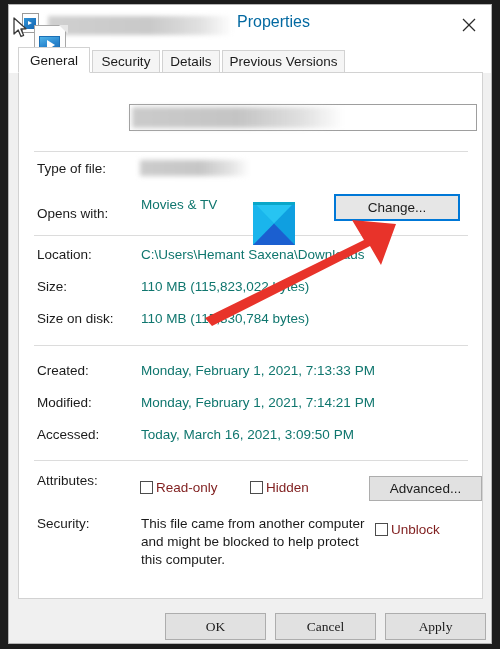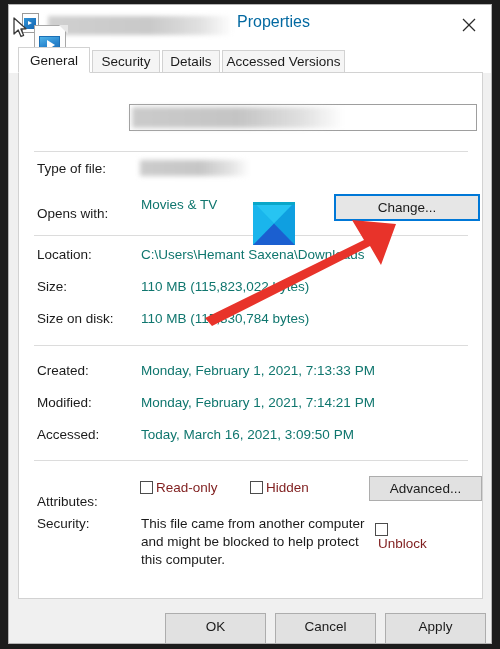--- a/index.html
+++ b/index.html
@@ -298,22 +298,23 @@
     left: 132px;
     top: 510px;
     width: 226px;
     font-size: 13.5px;
     color: #1b1b1b;
     line-height: 18px;
   }
 
   
   #footer-buttons .btn {
-    height: 35px;
+    height: 27px;
     line-height: 25px;
+    font-family: Liberation Serif, serif;
   }
 
   
   #red-arrow {
     position: absolute;
     left: 0;
     top: 0;
     width: 500px;
     height: 649px;
     pointer-events: none;
@@ -355,21 +356,21 @@
         <line x1="1" y1="1" x2="13" y2="13" stroke="#2b2b2b" stroke-width="1.3"></line>
         <line x1="13" y1="1" x2="1" y2="13" stroke="#2b2b2b" stroke-width="1.3"></line>
       </svg>
     </div>
   </div>
 
   <div id="tabstrip">
     <div class="tab active" style="left:9px;  width:72px;text-align:center;">General</div>
     <div class="tab" style="left:83px; width:68px;">Security</div>
     <div class="tab" style="left:153px;width:58px;">Details</div>
-    <div class="tab" style="left:213px;width:123px;">Accessed Versions</div>
+    <div class="tab" style="left:213px;width:123px;">Previous Versions</div>
   </div>
 
   <div id="tabpage"></div>
 
   <div id="file-icon">
     <div class="page"></div>
     <div class="fold"></div>
     <div class="media"></div>
     <div class="play"></div>
   </div>
@@ -378,21 +379,21 @@
     <div id="filename-redaction"></div>
   </div>
 
   <div class="divider" style="top:146px;"></div>
 
   <div class="row-label" style="top:156px;">Type of file:</div>
   <div class="redaction" style="left:131px; top:155px; width:110px; height:16px;"></div>
 
   <div class="row-label" style="top:201px;">Opens with:</div>
   <div class="row-value" style="top:192px;">Movies &amp; TV</div>
-  <div class="btn focused" style="left:325px; top:189px; width:146px; height:27px; line-height:23px;">Change...</div>
+  <div class="btn focused" style="left:325px; top:189px; width:126px; height:27px; line-height:23px;">Change...</div>
 
   <div class="divider" style="top:230px;"></div>
 
   <div class="row-label" style="top:242px;">Location:</div>
   <div class="row-value" style="top:242px;">C:\Users\Hemant Saxena\Downloads</div>
 
   <div class="row-label" style="top:274px;">Size:</div>
   <div class="row-value" style="top:274px;">110 MB (115,823,022 bytes)</div>
 
   <div class="row-label" style="top:306px;">Size on disk:</div>
@@ -404,38 +405,38 @@
   <div class="row-value" style="top:358px;">Monday, February 1, 2021, 7:13:33 PM</div>
 
   <div class="row-label" style="top:390px;">Modified:</div>
   <div class="row-value" style="top:390px;">Monday, February 1, 2021, 7:14:21 PM</div>
 
   <div class="row-label" style="top:422px;">Accessed:</div>
   <div class="row-value" style="top:422px;">Today, March 16, 2021, 3:09:50 PM</div>
 
   <div class="divider" style="top:455px;"></div>
 
-  <div class="row-label" style="top:489px;">Attributes:</div>
+  <div class="row-label" style="top:468px;">Attributes:</div>
 
   <div class="cb-wrap" style="left:131px; top:475px;">
     <span class="cb-box"></span>
     <span class="cb-label">Read-only</span>
   </div>
 
   <div class="cb-wrap" style="left:241px; top:475px;">
     <span class="cb-box"></span>
     <span class="cb-label">Hidden</span>
   </div>
 
   <div class="btn" style="left:360px; top:471px; width:113px; height:25px; line-height:23px;">Advanced...</div>
 
   <div class="row-label" style="top:511px;">Security:</div>
   <div id="security-text">This file came from another computer and might be blocked to help protect this computer.</div>
 
-  <div class="cb-wrap" style="left:366px; top:517px;flex-direction:column;">
+  <div class="cb-wrap" style="left:366px; top:517px;">
     <span class="cb-box"></span>
     <span class="cb-label">Unblock</span>
   </div>
 
   <div id="footer-buttons">
     <div class="btn" style="left:156px; top:608px; width:101px;">OK</div>
     <div class="btn" style="left:266px; top:608px; width:101px;">Cancel</div>
     <div class="btn" style="left:376px; top:608px; width:101px;">Apply</div>
   </div>
 </div>

